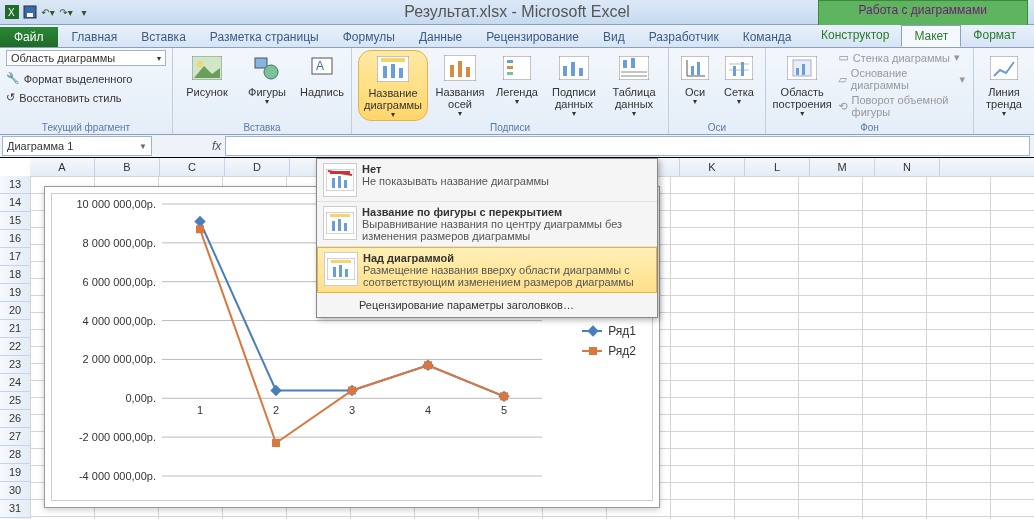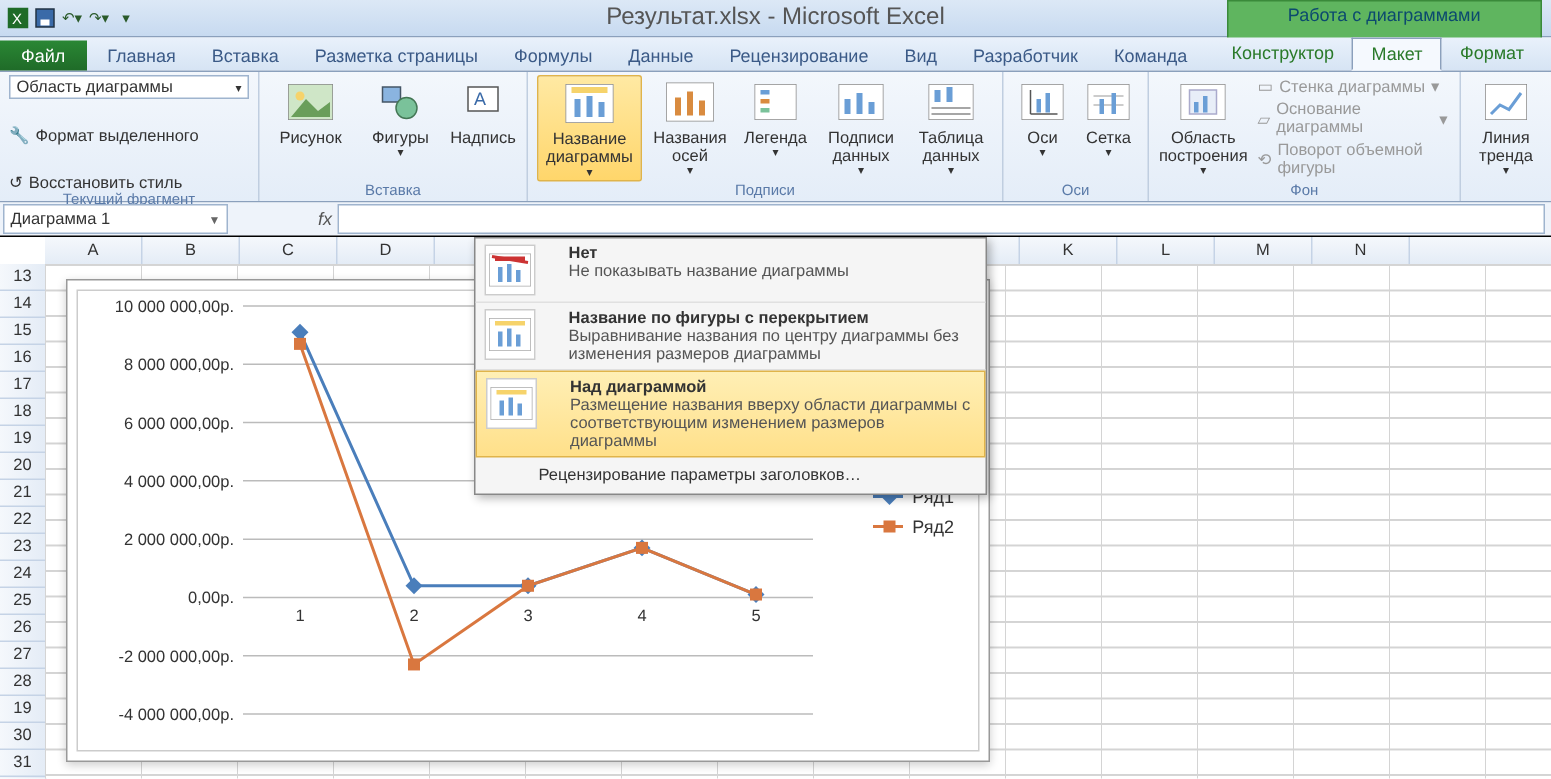--- a/index.html
+++ b/index.html
@@ -1,53 +1,53 @@
 <!DOCTYPE html>
 <html><head>
 <meta charset="utf-8">
 <style>
 html,body{margin:0;padding:0;font-family:"Segoe UI",Tahoma,sans-serif;font-size:11px;color:#333;background:#fff;overflow:hidden;width:1034px;height:519px}
 .titlebar{height:24px;background:linear-gradient(#dce8f6,#c7daf0);display:flex;align-items:center;position:relative;border-bottom:1px solid #8ba0bc}
 .qat{display:flex;align-items:center;padding-left:4px;gap:2px}
 .qat .ico{width:16px;height:16px;display:flex;align-items:center;justify-content:center;font-size:10px;color:#2a5a2a}
 .title-center{position:absolute;left:50%;transform:translateX(-50%);font-size:16px;color:#555}
-.context-tab{position:absolute;right:6px;top:0;height:24px;background:#5fb55f;color:#0c4a6e;padding:2px 40px;font-size:12px;border:1px solid #3a8a3a;border-bottom:none}
+.context-tab{position:absolute;right:6px;top:0;height:24px;background:#5fb55f;color:#701a75;padding:2px 40px;font-size:12px;border:1px solid #3a8a3a;border-bottom:none}
 .tabs{height:22px;background:linear-gradient(#e9f1fb,#d6e4f4);display:flex;align-items:flex-end;border-bottom:1px solid #8ba0bc;position:relative}
 .tab{padding:3px 12px;font-size:12px;color:#3b5a87;cursor:pointer}
 .tab.file{background:linear-gradient(#2a8734,#1f6b28);color:#fff;border-radius:0 0 0 0;padding:3px 14px;margin-right:2px}
 .tab.active{background:#f5f9fe;border:1px solid #8ba0bc;border-bottom:1px solid #f5f9fe;color:#3e6aa8;margin-bottom:-1px}
 .ctx-tabs{position:absolute;right:6px;top:0;display:flex}
 .ctx-tabs .tab{color:#2a7a2a}
 .ctx-tabs .tab.active{background:#f5f9fe;border:1px solid #8ba0bc;border-bottom:1px solid #f5f9fe;color:#2a7a2a}
 .ribbon{height:86px;background:linear-gradient(#f3f7fc,#e4edf8);border-bottom:1px solid #8ba0bc;display:flex}
 .group{border-right:1px solid #c0cee0;padding:2px 6px 0 6px;display:flex;flex-direction:column;justify-content:space-between}
 .group-label{font-size:10px;color:#5a7aa8;text-align:center;padding-bottom:1px}
 .group-body{display:flex;align-items:flex-start;gap:4px;flex:1}
 .big-btn{display:flex;flex-direction:column;align-items:center;width:56px;padding-top:2px;cursor:pointer;font-size:11px;text-align:center;line-height:1.1}
-.big-btn.active{background:linear-gradient(#ffe9a3,#ffd66b);border:1px solid #e0b44a;border-radius:2px}
+.big-btn.active{background:linear-gradient(#ffe9a3,#ffd66b);border:1px solid #e0b44a;border-radius:13px}
 .big-btn .bico{width:32px;height:32px;display:flex;align-items:center;justify-content:center;margin-bottom:2px}
 .small-list{display:flex;flex-direction:column;gap:1px;font-size:11px;color:#555}
 .small-list .row{display:flex;align-items:center;gap:4px;padding:1px 2px}
 .small-list .row.dis{color:#999}
 svg{display:block}
 .namebox-row{height:22px;border-bottom:1px solid #000000;display:flex;align-items:center;background:#eef3fa}
 .namebox{width:140px;height:18px;border:1px solid #9fb4ce;background:#fff;margin-left:2px;display:flex;align-items:center;padding:0 4px;font-size:11px}
 .namebox .dd{margin-left:auto;font-size:8px;color:#666}
 .fx-label{margin-left:60px;font-style:italic;font-size:12px;color:#555}
 .fx-input{flex:1;height:18px;border:1px solid #9fb4ce;background:#fff;margin:0 4px}
 .sheet{position:relative;display:flex;height:calc(519px - 24px - 22px - 86px - 22px)}
 .colhdrs{position:absolute;left:30px;top:0;right:0;height:18px;display:flex;background:linear-gradient(#f5f8fc,#e4ecf6);border-bottom:1px solid #9fb4ce}
 .colhdr{width:64px;border-right:1px solid #c5d3e6;text-align:center;font-size:11px;color:#333;line-height:18px}
 .rowhdrs{position:absolute;left:0;top:18px;width:30px;bottom:0;background:linear-gradient(90deg,#f5f8fc,#e4ecf6);border-right:1px solid #9fb4ce}
 .rowhdr{height:17px;border-bottom:1px solid #c5d3e6;text-align:center;font-size:11px;line-height:17px}
 .cells{position:absolute;left:30px;top:18px;right:0;bottom:0;background:#fff;background-image:linear-gradient(#d4d4d4 1px,transparent 1px),linear-gradient(90deg,#d4d4d4 1px,transparent 1px);background-size:64px 17px}
 .chart{position:absolute;left:14px;top:10px;width:614px;height:320px;background:#fff;border:1px solid #999;box-shadow:0 2px 6px rgba(0,0,0,.2)}
 .chart-inner{position:absolute;left:6px;top:6px;right:6px;bottom:6px;border:1px solid #ccc}
 .dropdown{position:absolute;left:316px;top:0;width:340px;background:#f5f5f5;border:1px solid #888;box-shadow:2px 2px 6px rgba(0,0,0,.3);z-index:50}
-.dd-item{display:flex;align-items:flex-start;padding:4px 6px;gap:22px;border-bottom:1px solid #e0e0e0;cursor:pointer}
+.dd-item{display:flex;align-items:flex-start;padding:4px 6px;gap:5px;border-bottom:1px solid #e0e0e0;cursor:pointer}
 .dd-item.sel{background:linear-gradient(#ffefb5,#ffe08a);border:1px solid #e0b44a}
 .dd-item .dd-ico{width:32px;height:32px;flex:none;border:1px solid #ccc;background:#fff;display:flex;align-items:center;justify-content:center}
 .dd-item .dd-txt{flex:1}
 .dd-item .dd-title{font-weight:bold;font-size:11px}
 .dd-item .dd-desc{font-size:11px;color:#555}
 .dd-footer{padding:6px 42px;font-size:11px}
 .legend{position:absolute;right:16px;top:130px;font-size:12px}
 .legend .lg{display:flex;align-items:center;gap:6px;margin-bottom:6px}
 .lg .sw{width:20px;height:2px;position:relative}
 .lg .sw::after{content:"";position:absolute;left:7px;top:-3px;width:8px;height:8px}
@@ -92,21 +92,21 @@
   <div class="tab">Команда</div>
   <div class="ctx-tabs">
     <div class="tab">Конструктор</div>
     <div class="tab active">Макет</div>
     <div class="tab">Формат</div>
   </div>
 </div>
 
 <div class="ribbon">
   <div class="group" style="width:164px">
-    <div class="group-body" style="flex-direction:column;gap:18px">
+    <div class="group-body" style="flex-direction:column;gap:6px">
       <div style="display:flex;align-items:center;gap:2px;border:1px solid #9fb4ce;background:#fff;padding:1px 4px;width:150px">
         <span>Область диаграммы</span>
           <span style="margin-left:auto;font-size:8px">▾</span>
       </div>
       <div class="row" style="display:flex;gap:4px;align-items:center">
           <span>🔧</span>
           <span>Формат выделенного</span>
         </div>
       <div class="row" style="display:flex;gap:4px;align-items:center">
           <span>↺</span>

